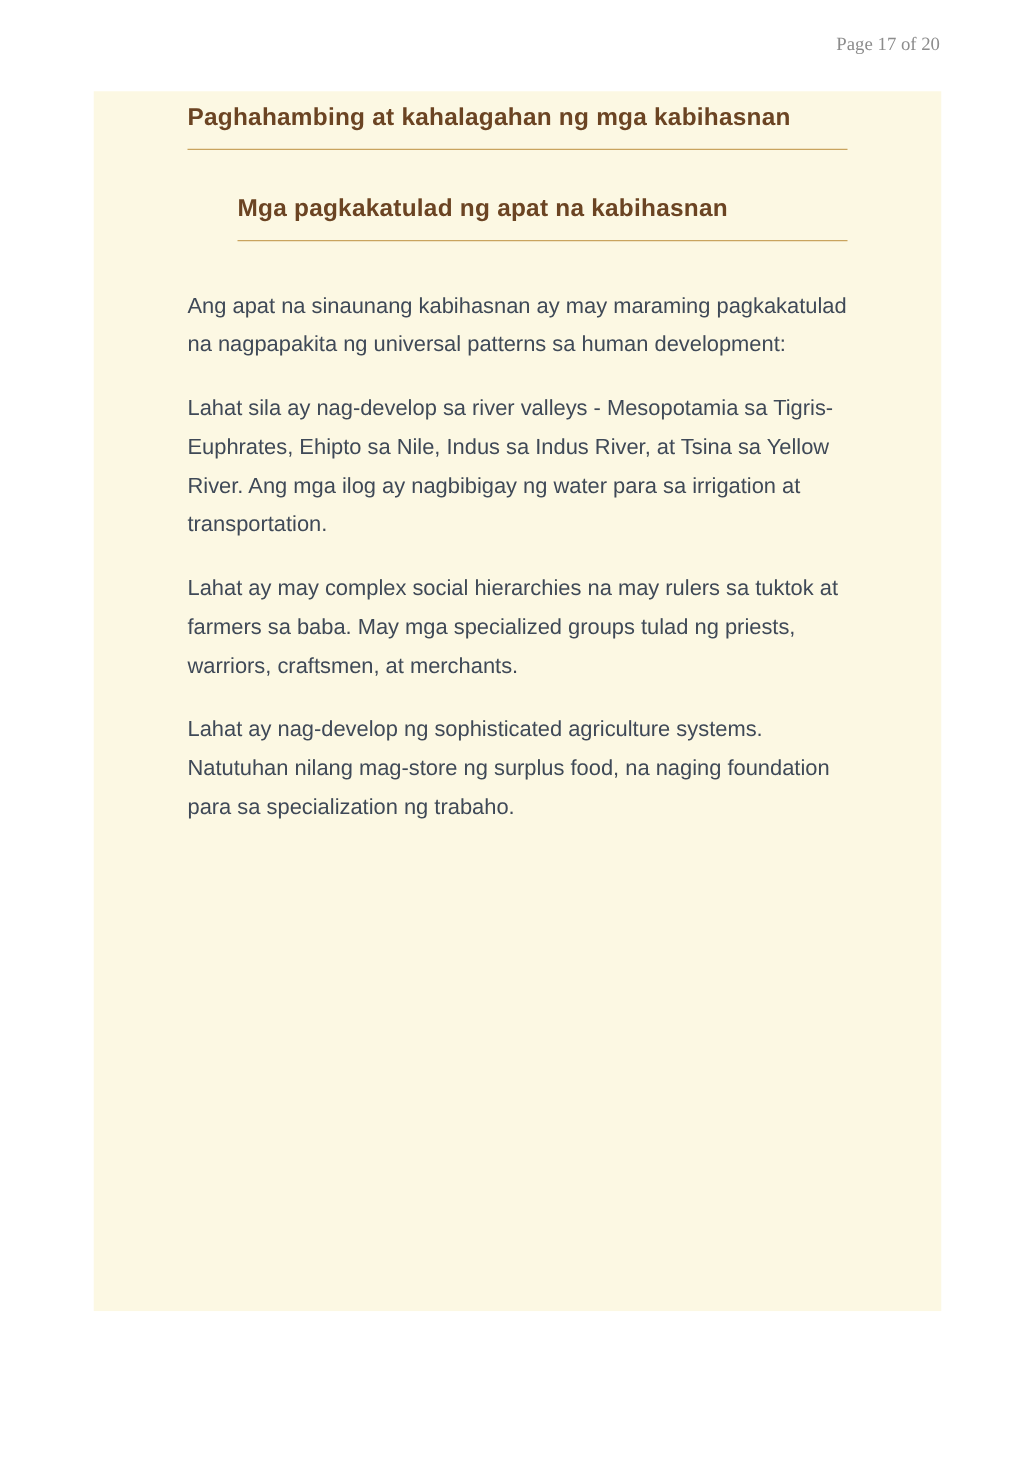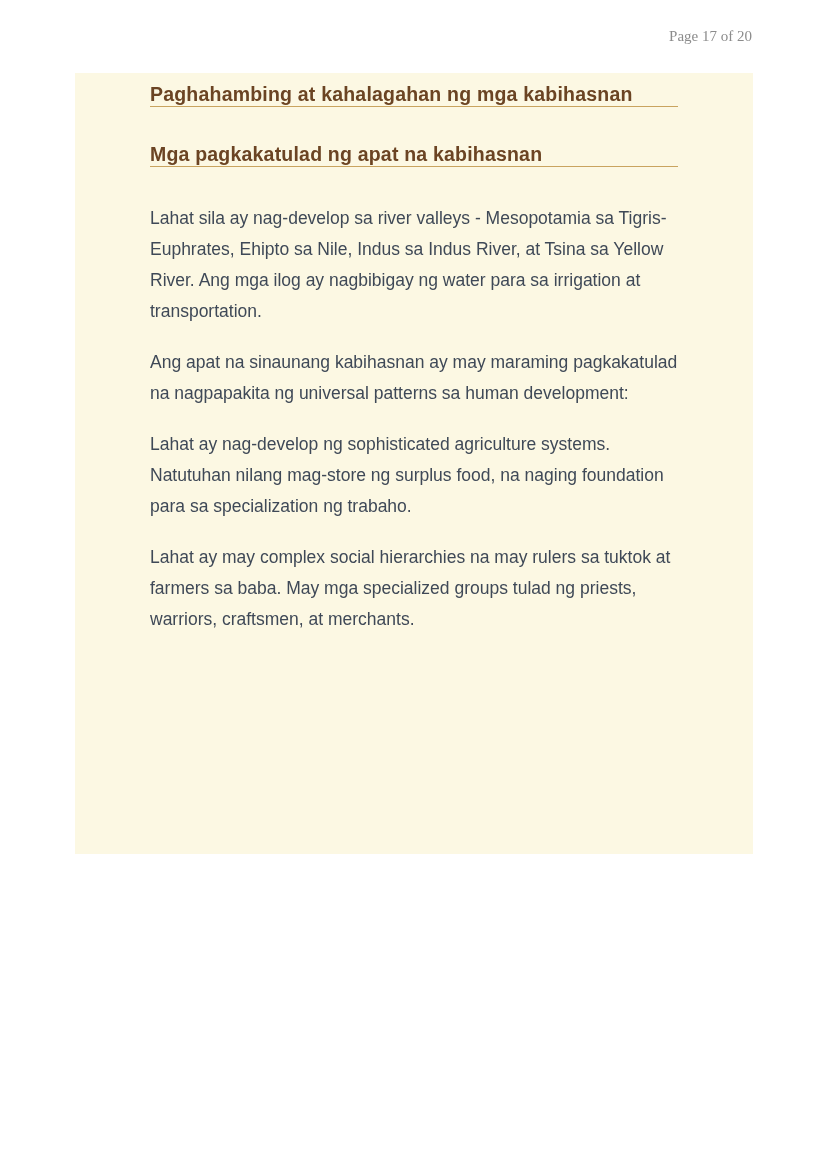--- a/index.html
+++ b/index.html
@@ -2,21 +2,21 @@
 <html style="--page-bg: #ffffff; --sheet-bg: #fcf8e3; --heading-color: #6b4423; --rule-color: #c9a45f; --body-color: #3f4957; --page-number-color: #8c8c8c; --footer-color: #ababab;"><head>
 <meta charset="utf-8">
 <style>
   * { margin: 0; padding: 0; box-sizing: border-box; }
   html, body { background: #ffffff; }
   body { font-family: "Liberation Sans", sans-serif; }
 
   .page {
     position: relative;
     width: 828px;
-    height: 854px;
+    height: 1049px;
     background: var(--page-bg, #ffffff);
     overflow: hidden;
   }
 
   .page-number {
     position: absolute;
     top: 28px;
     right: 76px;
     font-family: "Liberation Serif", serif;
     font-size: 15px;
@@ -38,24 +38,25 @@
     );
   }
 
   .doc-title,
   .doc-section {
     font-size: 19.5px;
     font-weight: bold;
     line-height: 23px;
     letter-spacing: 0.2px;
     color: var(--heading-color, #6b4423);
+    padding-bottom: 13px;
     border-bottom: 1.5px solid var(--rule-color, #c9a45f);
   }
 
-  .doc-section { margin-top: 36px; }
+  .doc-section { margin-top: 36px; margin-left: 40px; }
 
   .doc-body { margin-top: 36px; }
 
   .doc-body p {
     font-size: 17.5px;
     line-height: 31px;
     color: var(--body-color, #3f4957);
     margin-bottom: 20px;
   }
 
@@ -77,23 +78,23 @@
 
   <div class="page-number">Page 17 of 20</div>
 
   <div class="sheet">
 
     <h1 class="doc-title">Paghahambing at kahalagahan ng mga kabihasnan</h1>
 
     <h2 class="doc-section">Mga pagkakatulad ng apat na kabihasnan</h2>
 
     <div class="doc-body">
+      <p>Ang apat na sinaunang kabihasnan ay may maraming pagkakatulad na nagpapakita ng universal patterns sa human development:</p>
       <p>Lahat sila ay nag-develop sa river valleys - Mesopotamia sa Tigris-Euphrates, Ehipto sa Nile, Indus sa Indus River, at Tsina sa Yellow River. Ang mga ilog ay nagbibigay ng water para sa irrigation at transportation.</p>
-      <p>Ang apat na sinaunang kabihasnan ay may maraming pagkakatulad na nagpapakita ng universal patterns sa human development:</p>
+      <p>Lahat ay may complex social hierarchies na may rulers sa tuktok at farmers sa baba. May mga specialized groups tulad ng priests, warriors, craftsmen, at merchants.</p>
       <p>Lahat ay nag-develop ng sophisticated agriculture systems. Natutuhan nilang mag-store ng surplus food, na naging foundation para sa specialization ng trabaho.</p>
-      <p>Lahat ay may complex social hierarchies na may rulers sa tuktok at farmers sa baba. May mga specialized groups tulad ng priests, warriors, craftsmen, at merchants.</p>
     </div>
 
   </div>
 
   <div class="footer-brand">Knowunity</div>
 
 </div>
 
 </body></html>

